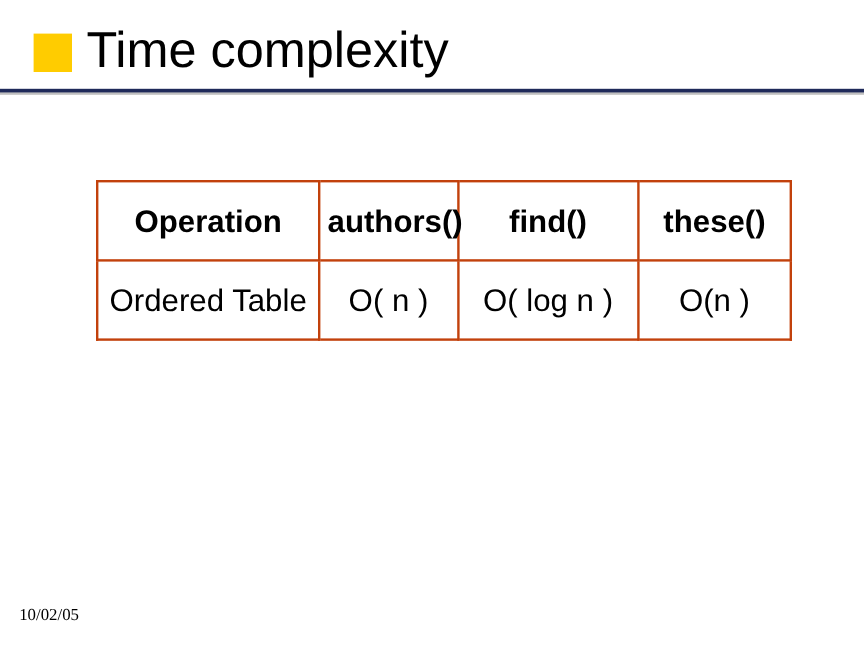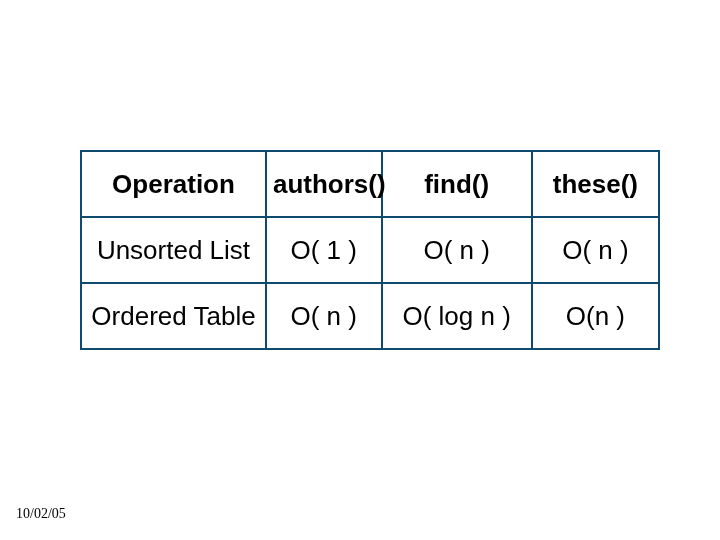--- a/index.html
+++ b/index.html
@@ -54,21 +54,21 @@
     top: 150px;
     left: 80px;
     width: 580px;
   }
   table.ctable {
     border-collapse: collapse;
     width: 100%;
     table-layout: fixed;
   }
   table.ctable th, table.ctable td {
-    border: 2px solid #0c4a6e;
+    border: 2px solid #c2410c;
     text-align: center;
     vertical-align: middle;
     font-size: 26px;
     font-family: "Comic Sans MS", "Comic Sans", cursive, sans-serif;
     padding: 8px 6px;
     height: 48px;
   }
   table.ctable th {
     font-weight: bold;
   }
@@ -113,45 +113,44 @@
     font-size: 13px;
     font-family: "Comic Sans MS", cursive;
     line-height: 1.2;
   }
 </style>
 </head>
 <body>
 
 <div class="slide">
 
+  <div class="title-block">
+    <div class="title-square"></div>
+    <div class="title-text">Time complexity</div>
+    <div class="title-underline"></div>
+  </div>
 
   <div class="table-wrap">
     <table class="ctable">
       <colgroup>
         <col class="c1">
           <col class="c2">
           <col class="c3">
           <col class="c4">
       </colgroup>
       <thead>
         <tr>
           <th>Operation</th>
           <th>authors()</th>
           <th>find()</th>
           <th>these()</th>
         </tr>
       </thead>
       <tbody>
         <tr>
-          <td class="firstcol">Unsorted List</td>
-          <td>O( 1 )</td>
-          <td>O( n )</td>
-          <td>O( n )</td>
-        </tr>
-        <tr>
           <td class="firstcol">Ordered Table</td>
           <td>O( n )</td>
           <td>O( log n )</td>
           <td>O(n )</td>
         </tr>
       </tbody>
     </table>
   </div>
 
   <div class="footer">

